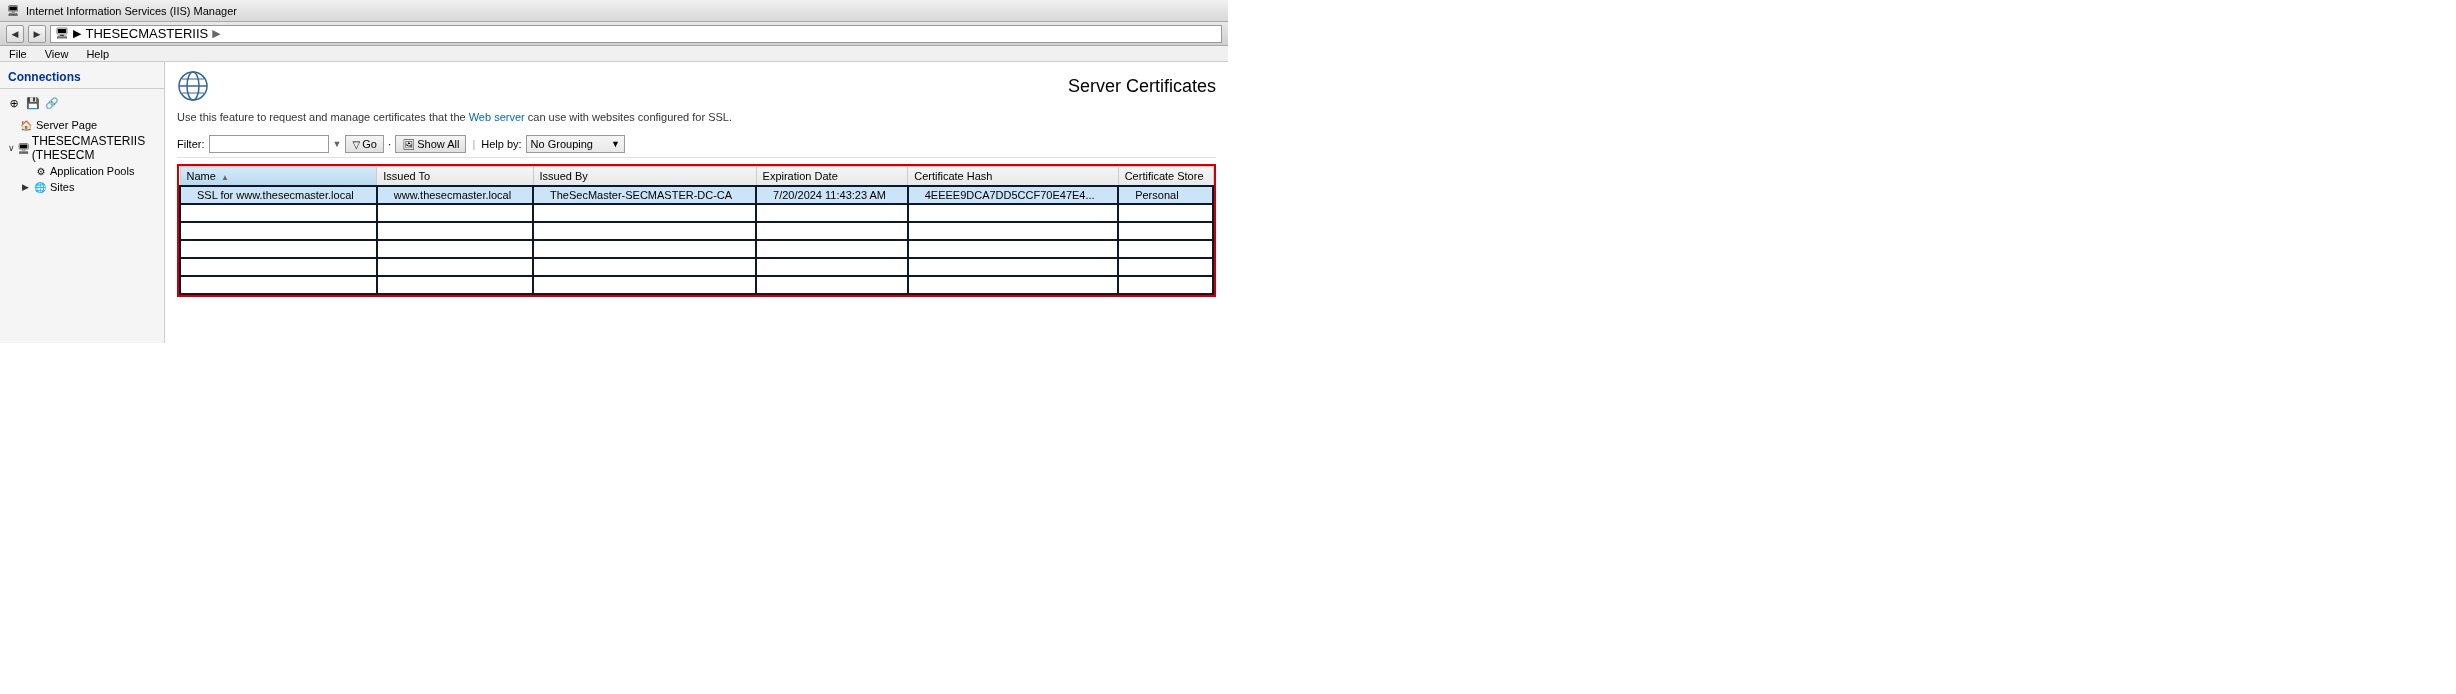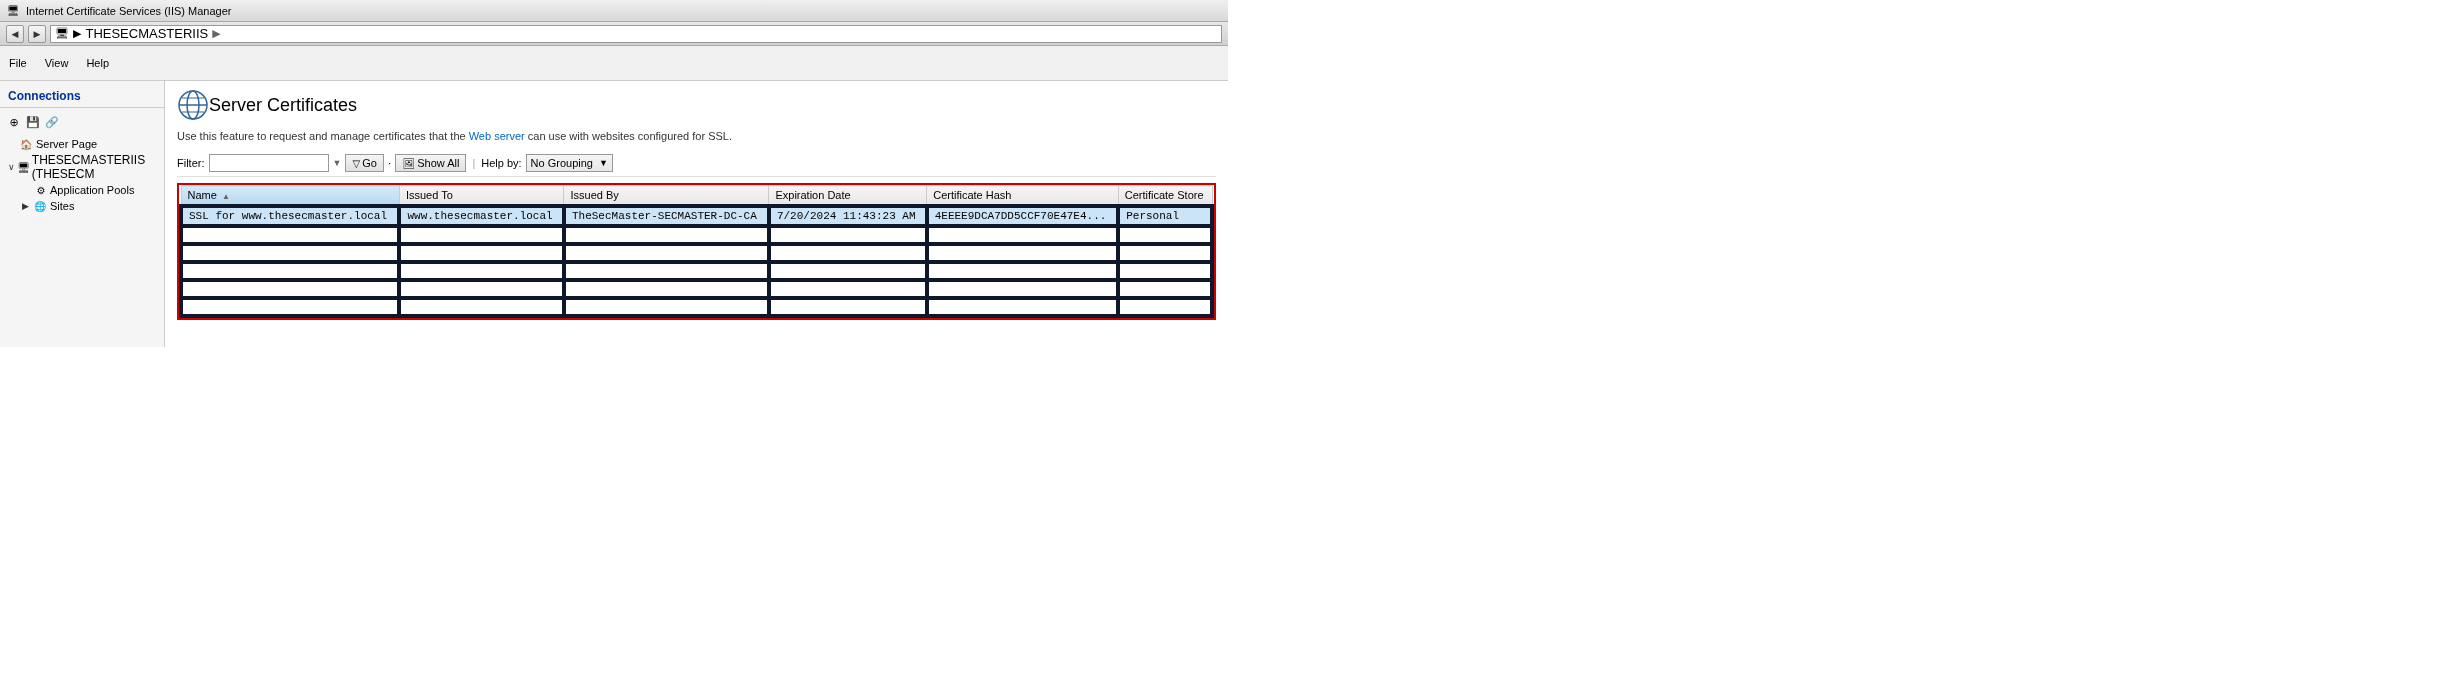--- a/index.html
+++ b/index.html
@@ -71,21 +71,21 @@
       height: 18px;
     }
 
     
     .menu-bar {
       background: #f0f0f0;
       border-bottom: 1px solid #ccc;
       padding: 2px 6px;
       display: flex;
       gap: 12px;
-      height: 35px;
+      height: 16px;
       align-items: center;
     }
     .menu-item {
       font-size: 11px;
       color: #000;
       cursor: pointer;
       padding: 1px 3px;
     }
 
     
@@ -157,21 +157,23 @@
     
     .content-area {
       flex: 1;
       padding: 8px 12px;
       overflow: auto;
       background: #fff;
     }
     .page-header {
       display: flex;
       align-items: center;
+      gap: 8px;
       margin-bottom: 8px;
+      justify-content: space-between;
     }
     .page-header-icon {
       width: 32px;
       height: 32px;
       display: flex;
       align-items: center;
       justify-content: center;
       font-size: 22px;
     }
     .page-title {
@@ -225,21 +227,21 @@
     .groupby-label { color: #000; }
     .groupby-select {
       background: linear-gradient(to bottom, #f5f5f5, #e8e8e8);
       border: 1px solid #999;
       padding: 1px 4px;
       font-size: 11px;
       cursor: pointer;
       height: 18px;
       display: flex;
       align-items: center;
-      gap: 2px;
+      gap: 14px;
     }
 
     
     .cert-table {
       width: 100%;
       border-collapse: collapse;
       font-size: 11px;
     }
     .cert-table th {
       background: linear-gradient(to bottom, #f5f5f5, #e8e8e8);
@@ -253,25 +255,24 @@
     }
     .cert-table th.sorted {
       background: linear-gradient(to bottom, #d6eaf8, #b8d9f0);
     }
     .sort-arrow {
       font-size: 8px;
       color: #666;
       margin-left: 2px;
     }
     .cert-table td {
-      border: 4px solid #0f172a;
-      padding: 2px 6px;
+      border: 2px solid #0f172a;
+      padding: 2px 16px;
       white-space: nowrap;
       font-size: 11px;
-      font-family: Liberation Mono, monospace;
     }
     .cert-row-selected {
       background: #cce4f7 !important;
     }
     .cert-row-selected td {
       background: #cce4f7;
     }
     
     .table-container {
       border: 2px solid #cc0000;
@@ -282,21 +283,21 @@
     .empty-row td {
       height: 18px;
       background: #fff;
     }
   </style>
 </head>
 <body>
 
 <div class="title-bar">
   <span class="title-bar-icon">🖥</span>
-  <span class="title-bar-text">Internet Certificate Services (IIS) Manager</span>
+  <span class="title-bar-text">Internet Information Services (IIS) Manager</span>
 </div>
 
 <div class="address-bar">
   <div class="nav-btn">◀</div>
   <div class="nav-btn">▶</div>
   <div class="address-input">
     <span>🖥</span>
     <span style="font-size:11px;">▶</span>
     <span style="font-size:13px;">THESECMASTERIIS</span>
     <span style="font-size:11px; color:#666;">▶</span>

